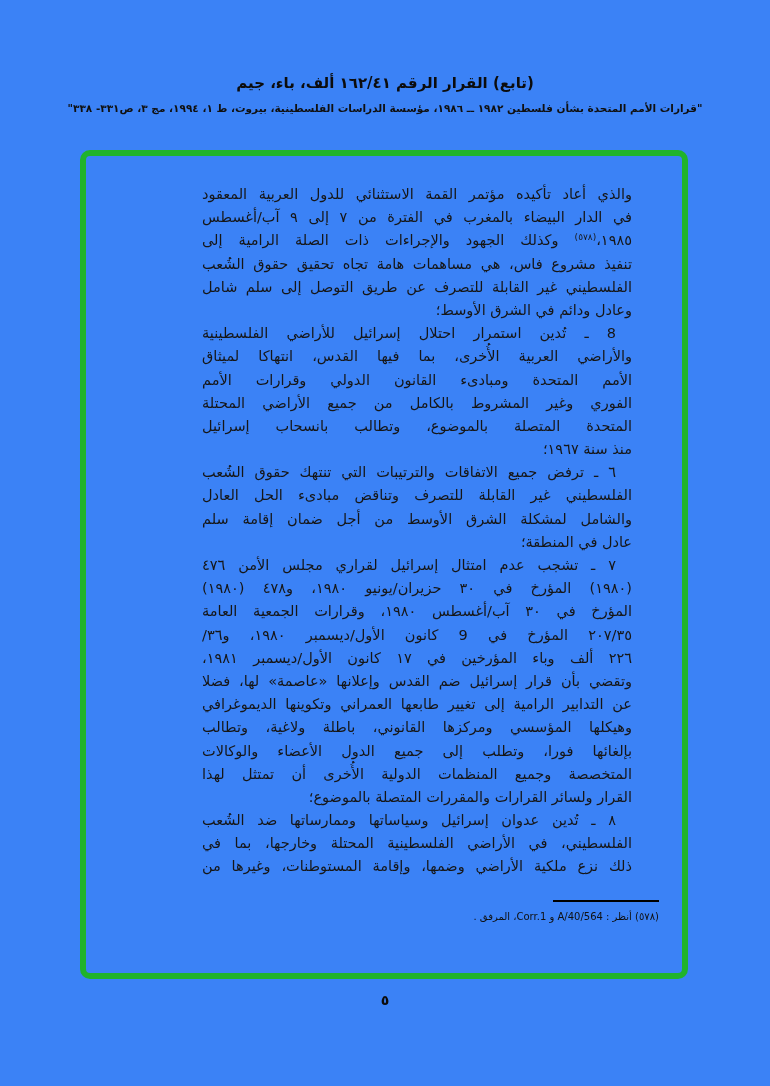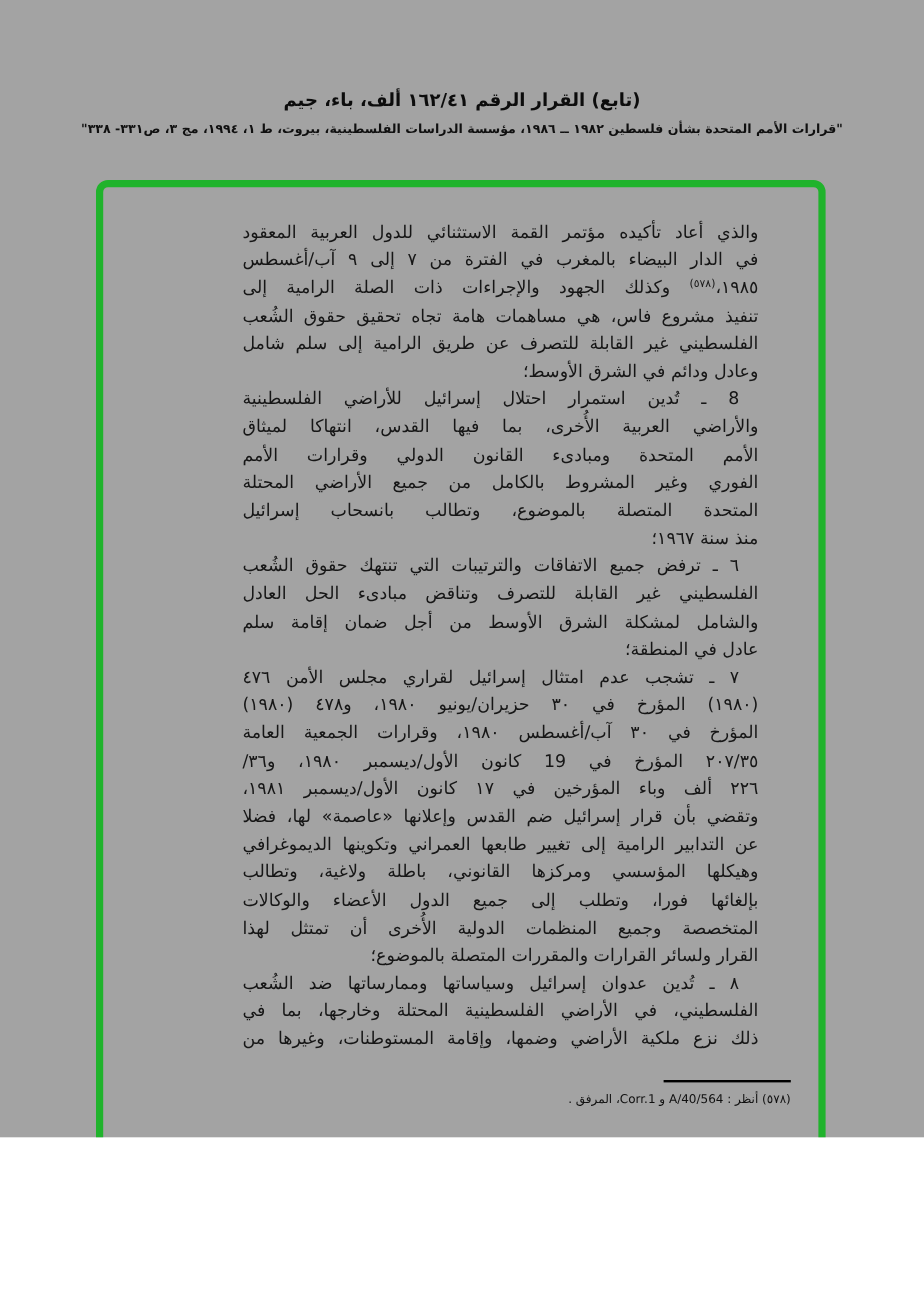--- a/index.html
+++ b/index.html
@@ -1,20 +1,20 @@
 <!DOCTYPE html>
 <html lang="ar"><head>
 <meta charset="utf-8">
 <style>
   html, body { margin: 0; padding: 0; background: #ffffff; }
   .page {
     position: relative;
     width: 770px;
-    height: 948px;
-    background: #a3a3a3;
+    height: 1086px;
+    background: #3b82f6;
     overflow: hidden;
     font-family: "DejaVu Sans", sans-serif;
     color: #151515;
   }
   .hdr-title {
     position: absolute;
     top: 74px; left: 0;
     width: 770px;
     text-align: center;
     direction: rtl;
@@ -100,42 +100,42 @@
 
   <div class="hdr-source">"قرارات الأمم المتحدة بشأن فلسطين ١٩٨٢ ــ ١٩٨٦، مؤسسة الدراسات الفلسطينية، بيروت، ط ١، ١٩٩٤، مج ٣، ص٣٣١- ٣٣٨"</div>
 
   <div class="frame" style="border-color: rgb(32, 179, 44);">
     <div class="body-col" style="color: rgb(22, 22, 22);">
         <div class="para">
           <div class="line"><span>والذي أعاد تأكيده مؤتمر القمة الاستثنائي للدول العربية المعقود</span></div>
           <div class="line"><span>في الدار البيضاء بالمغرب في الفترة من ٧ إلى ٩ آب/أغسطس</span></div>
           <div class="line"><span>١٩٨٥،</span><sup class="fnref">(٥٧٨)</sup><span> وكذلك الجهود والإجراءات ذات الصلة الرامية إلى</span></div>
           <div class="line"><span>تنفيذ مشروع فاس، هي مساهمات هامة تجاه تحقيق حقوق الشُعب</span></div>
-          <div class="line"><span>الفلسطيني غير القابلة للتصرف عن طريق الرامية إلى سلم شامل</span></div>
+          <div class="line"><span>الفلسطيني غير القابلة للتصرف عن طريق التوصل إلى سلم شامل</span></div>
           <div class="line last"><span>وعادل ودائم في الشرق الأوسط؛</span></div>
         </div>
         <div class="para">
           <div class="line first"><span>8 ـ </span><span class="seg-b">تُدين</span><span> استمرار احتلال إسرائيل للأراضي الفلسطينية</span></div>
           <div class="line"><span>والأراضي العربية الأُخرى، بما فيها القدس، انتهاكا لميثاق</span></div>
           <div class="line"><span>الأمم المتحدة ومبادىء القانون الدولي وقرارات الأمم</span></div>
           <div class="line"><span>الفوري وغير المشروط بالكامل من جميع الأراضي المحتلة</span></div>
           <div class="line"><span>المتحدة المتصلة بالموضوع، وتطالب بانسحاب إسرائيل</span></div>
           <div class="line last"><span>منذ سنة ١٩٦٧؛</span></div>
         </div>
         <div class="para">
           <div class="line first"><span>٦ ـ </span><span class="seg-b">ترفض</span><span> جميع الاتفاقات والترتيبات التي تنتهك حقوق الشُعب</span></div>
           <div class="line"><span>الفلسطيني غير القابلة للتصرف وتناقض مبادىء الحل العادل</span></div>
           <div class="line"><span>والشامل لمشكلة الشرق الأوسط من أجل ضمان إقامة سلم</span></div>
           <div class="line last"><span>عادل في المنطقة؛</span></div>
         </div>
         <div class="para">
           <div class="line first"><span>٧ ـ </span><span class="seg-b">تشجب</span><span> عدم امتثال إسرائيل لقراري مجلس الأمن ٤٧٦</span></div>
           <div class="line"><span>(١٩٨٠) المؤرخ في ٣٠ حزيران/يونيو ١٩٨٠، و٤٧٨ (١٩٨٠)</span></div>
           <div class="line"><span>المؤرخ في ٣٠ آب/أغسطس ١٩٨٠، وقرارات الجمعية العامة</span></div>
-          <div class="line"><span>٢٠٧/٣٥ المؤرخ في 19 كانون الأول/ديسمبر ١٩٨٠، و٣٦/</span></div>
+          <div class="line"><span>٢٠٧/٣٥ المؤرخ في 9 كانون الأول/ديسمبر ١٩٨٠، و٣٦/</span></div>
           <div class="line"><span>٢٢٦ ألف وباء المؤرخين في ١٧ كانون الأول/ديسمبر ١٩٨١،</span></div>
           <div class="line"><span>وتقضي بأن قرار إسرائيل ضم القدس وإعلانها «عاصمة» لها، فضلا</span></div>
           <div class="line"><span>عن التدابير الرامية إلى تغيير طابعها العمراني وتكوينها الديموغرافي</span></div>
           <div class="line"><span>وهيكلها المؤسسي ومركزها القانوني، باطلة ولاغية، وتطالب</span></div>
           <div class="line"><span>بإلغائها فورا، وتطلب إلى جميع الدول الأعضاء والوكالات</span></div>
           <div class="line"><span>المتخصصة وجميع المنظمات الدولية الأُخرى أن تمتثل لهذا</span></div>
           <div class="line last"><span>القرار ولسائر القرارات والمقررات المتصلة بالموضوع؛</span></div>
         </div>
         <div class="para">
           <div class="line first"><span>٨ ـ </span><span class="seg-b">تُدين</span><span> عدوان إسرائيل وسياساتها وممارساتها ضد الشُعب</span></div>

